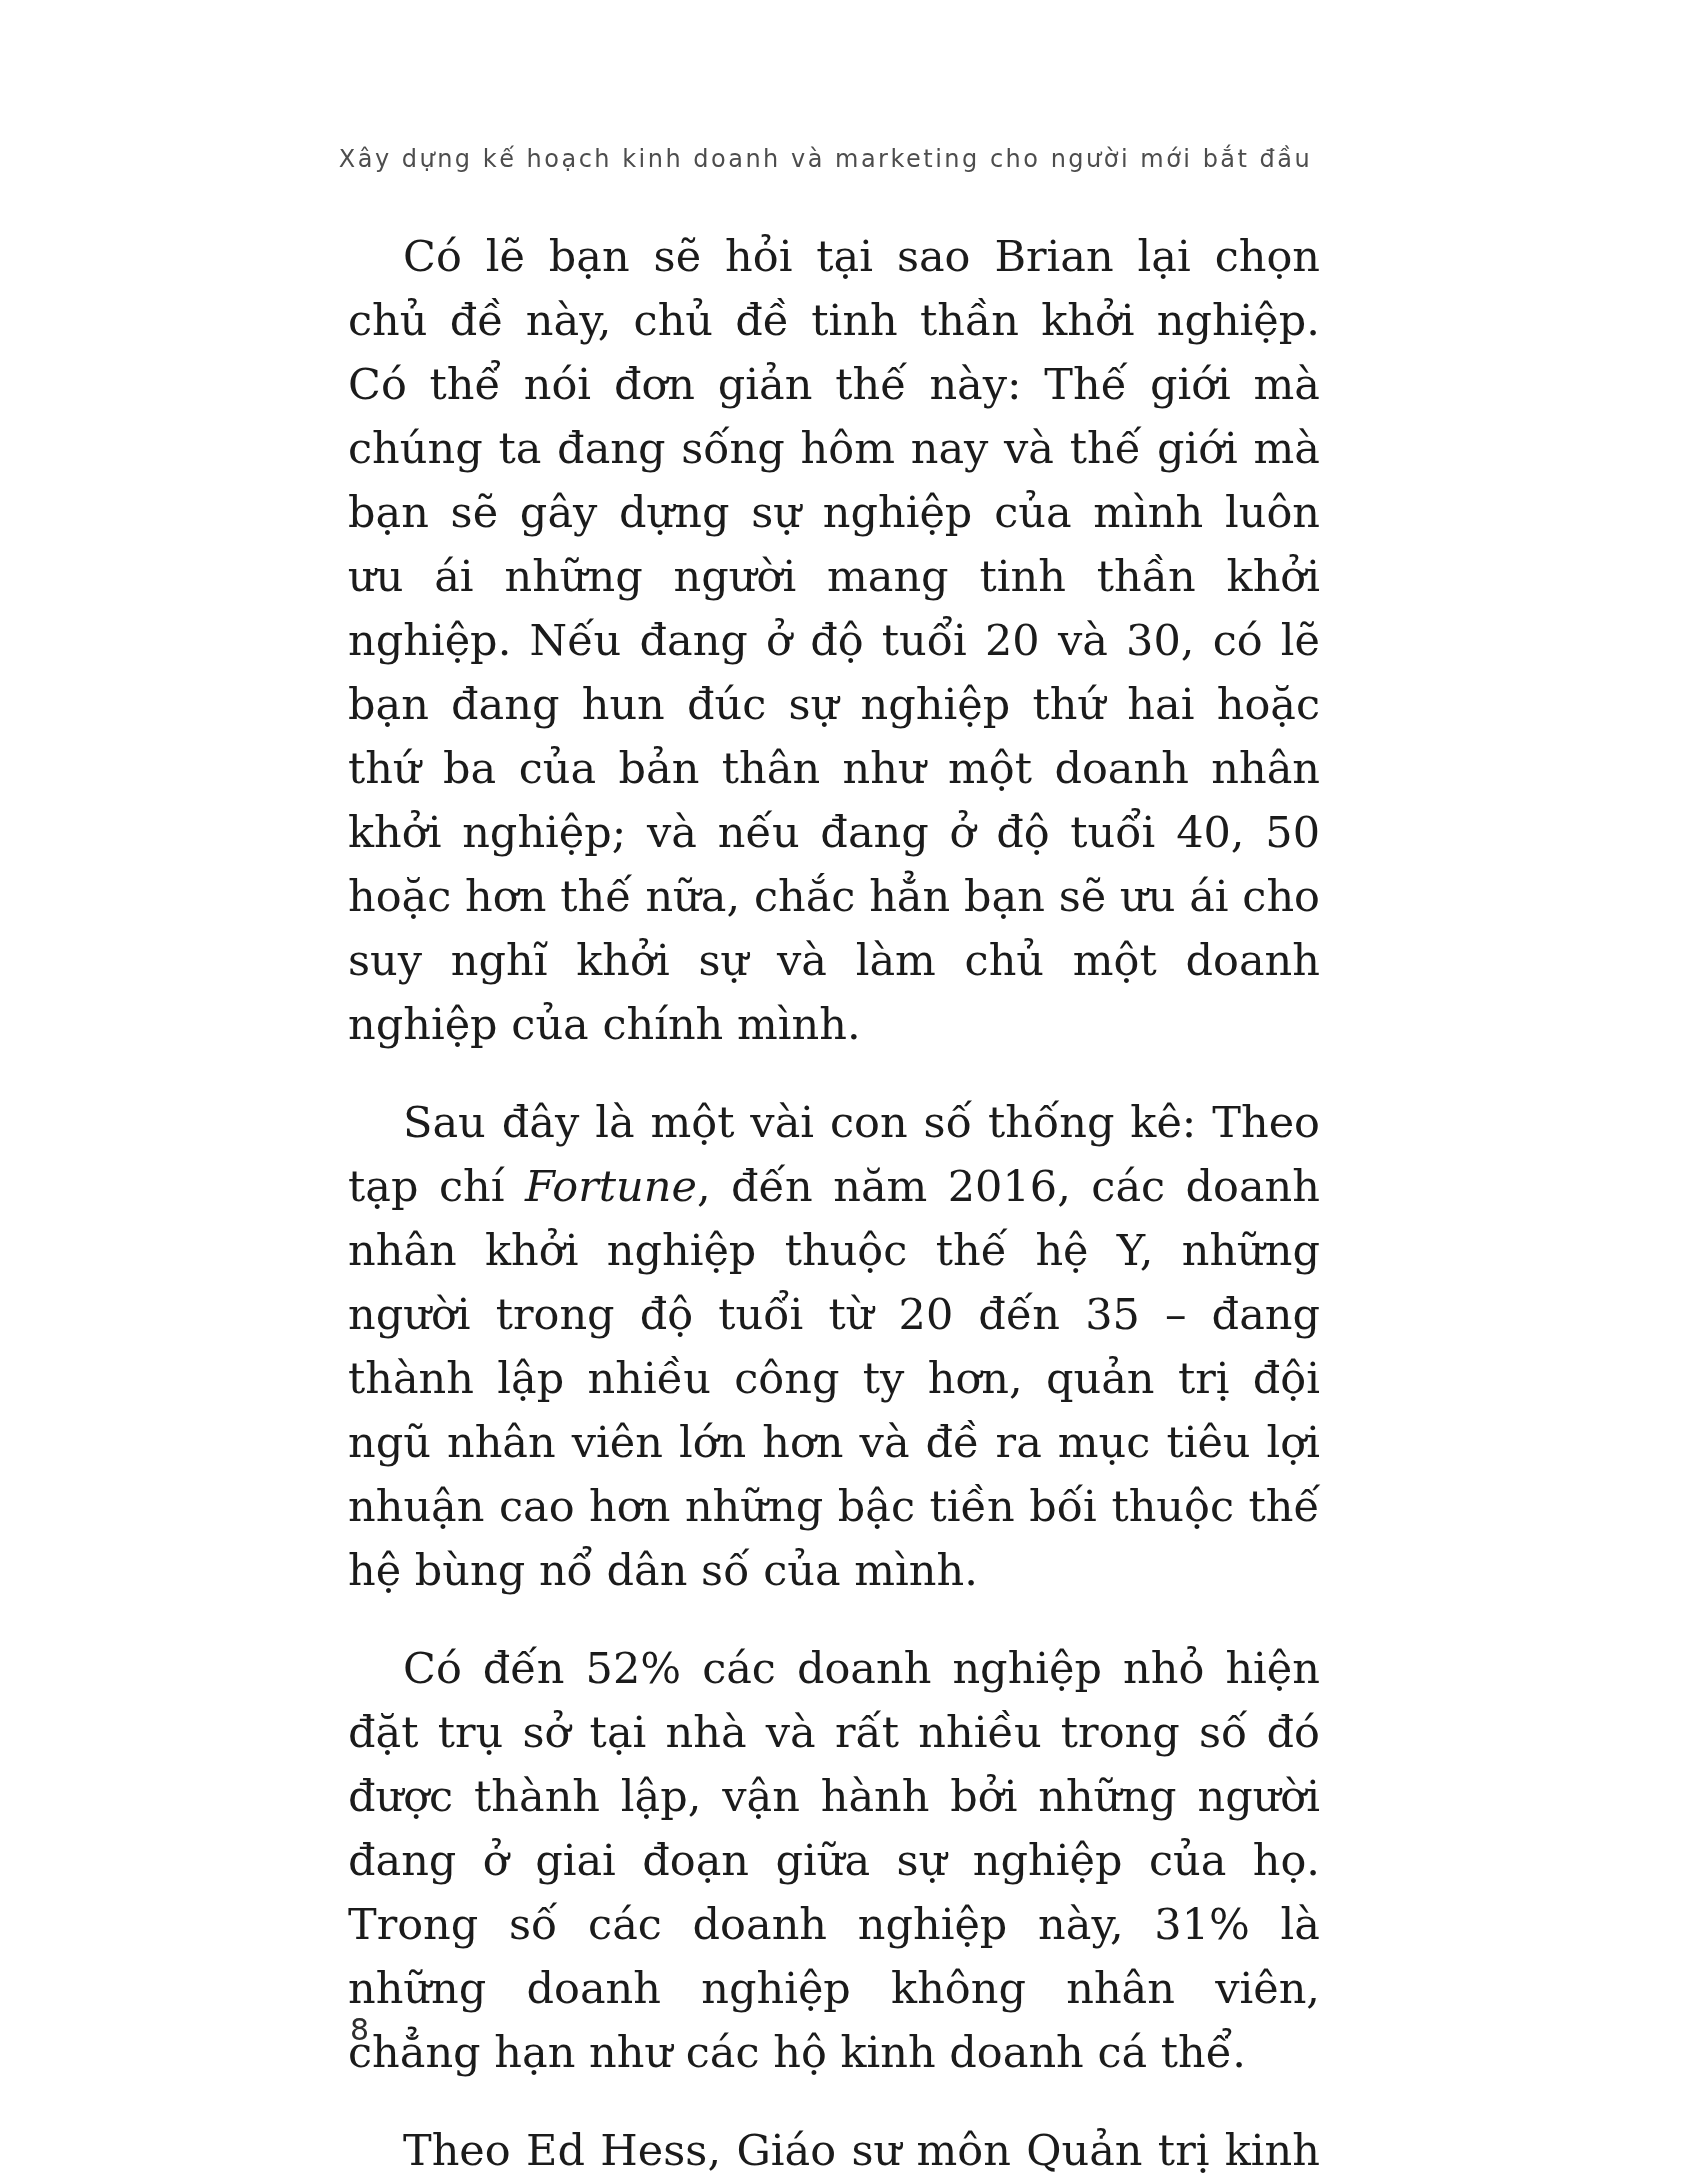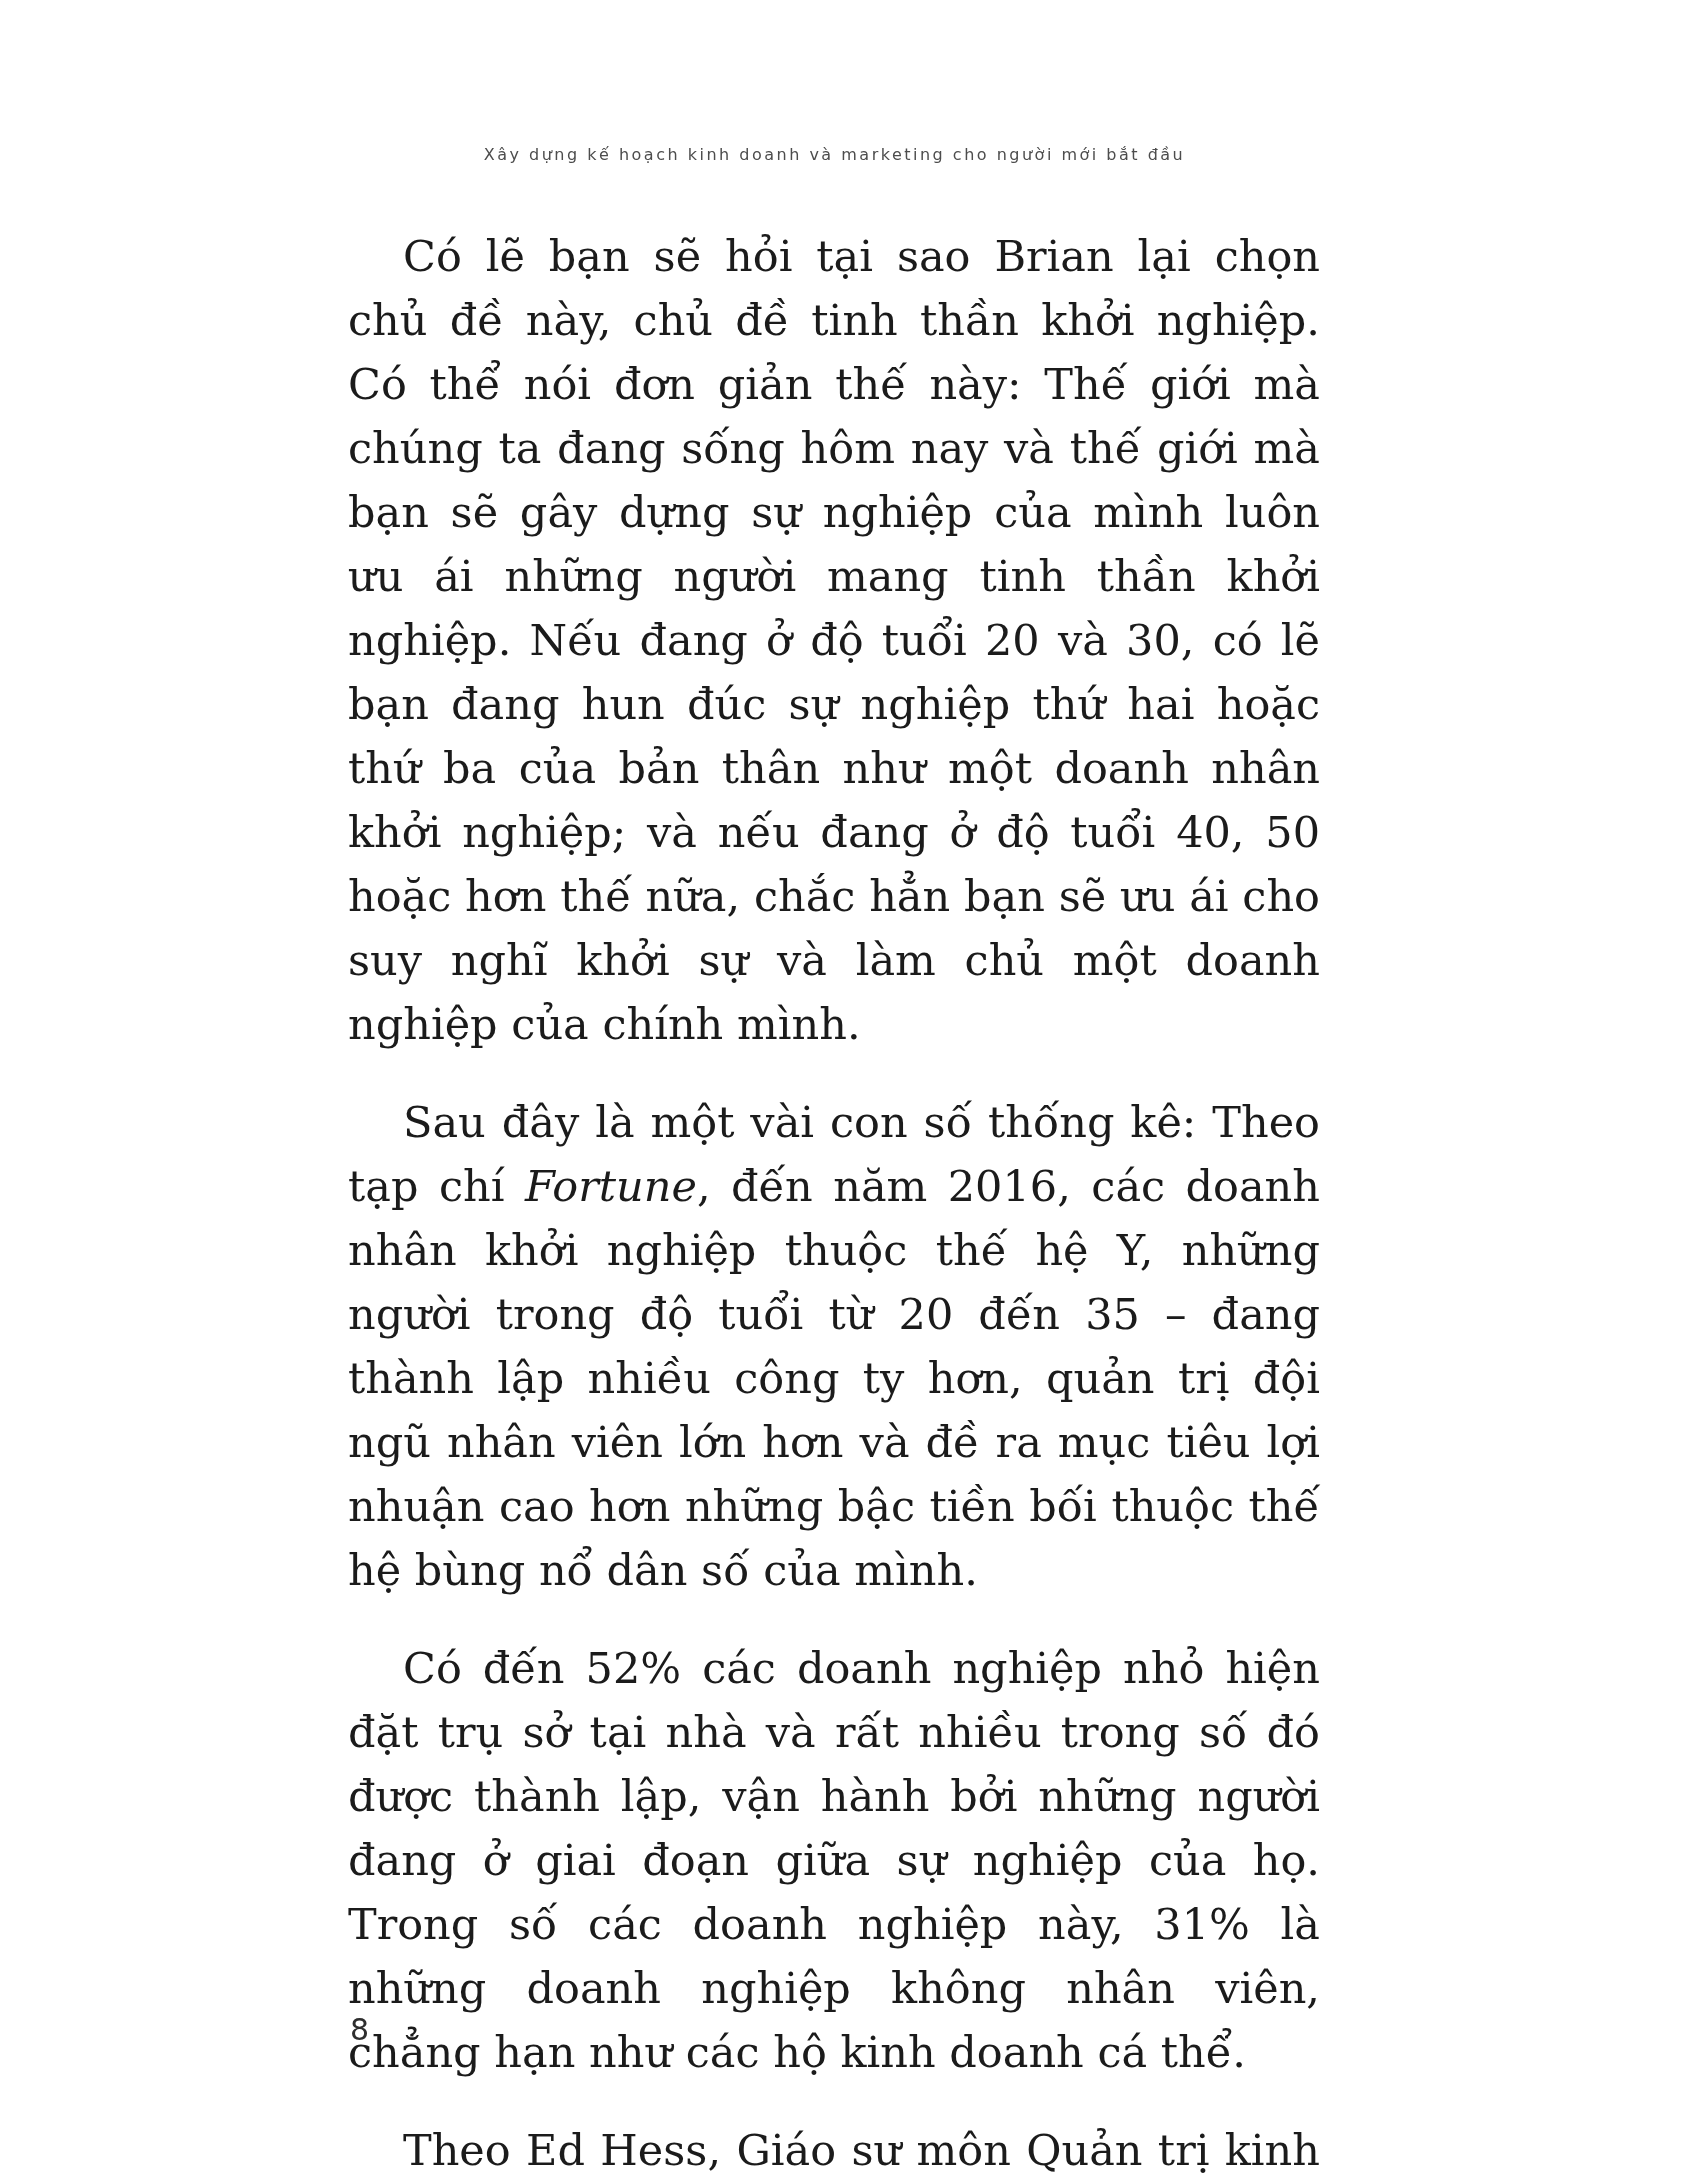--- a/index.html
+++ b/index.html
@@ -11,25 +11,25 @@
     position: relative;
     width: 1683px;
     height: 2178px;
     background: #ffffff;
     overflow: hidden;
     font-family: "DejaVu Serif", serif;
   }
   .running-header {
     position: absolute;
     top: 145px;
-    left: 290px;
+    left: 281px;
     width: 1089px;
     text-align: center;
     font-family: "DejaVu Sans", sans-serif;
-    font-size: 16px;
+    font-size: 24px;
     letter-spacing: 2.5px;
     color: #4d4d4d;
     white-space: nowrap;
   }
   .content {
     position: absolute;
     top: 224px;
     left: 348px;
     width: 982px;
     font-family: "DejaVu Serif", serif;

